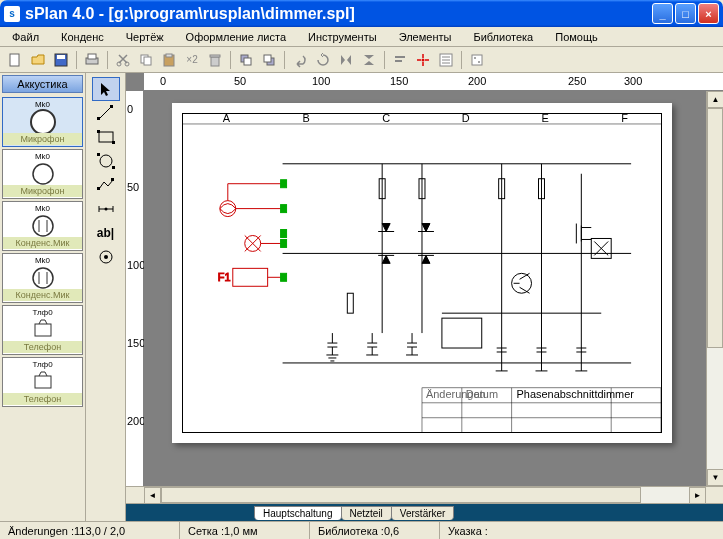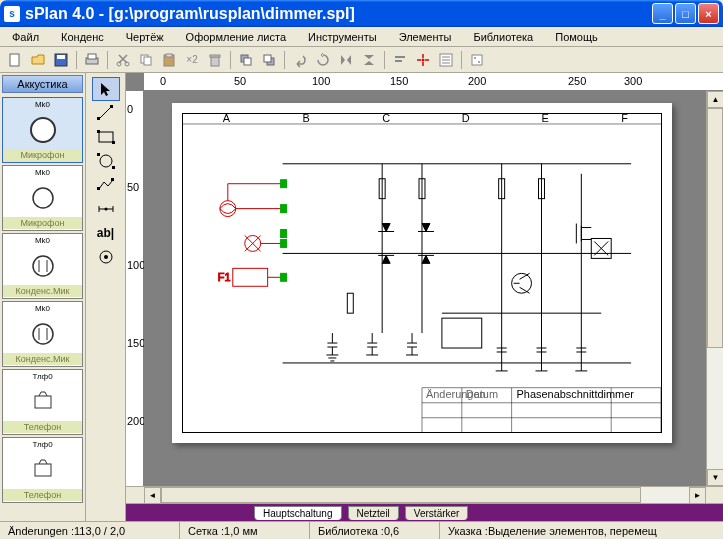--- a/index.html
+++ b/index.html
@@ -23,21 +23,21 @@
 .tbtn { width: 22px; height: 22px; display: flex; align-items: center; justify-content: center; border: 1px solid transparent; cursor: pointer; }
 .tsep { width: 1px; height: 18px; background: #aca899; margin: 0 3px; }
 
 
 .main { display: flex; height: 448px; }
 
 
 .palette { width: 86px; background: #ece9d8; border-right: 1px solid #aca899; display: flex; flex-direction: column; }
 .palette-tab { background: linear-gradient(to bottom,#bcd3f5,#7ba4e0); border: 1px solid #5a7db8; padding: 2px 4px; margin: 2px; font-size: 11px; text-align:center; }
 .palette-items { flex: 1; overflow-y: auto; }
-.pal-item { height: 66px; border: 1px solid #808080; margin: 2px; background: #fff; display: flex; flex-direction: column; align-items: center; justify-content: center; position: relative; cursor: pointer; }
+.pal-item { height: 50px; border: 1px solid #808080; margin: 2px; background: #fff; display: flex; flex-direction: column; align-items: center; justify-content: center; position: relative; cursor: pointer; }
 .pal-item.sel { background: #d6e5f5; border-color:#316ac5; }
 .pal-label { position: absolute; bottom: 1px; font-size: 9px; background: #e1e9b9; width: 100%; text-align: center; padding: 1px 0; color:#7a7a40;}
 .pal-sub { position:absolute; top:2px; font-size:8px; }
 
 
 .toolstrip { width: 40px; background: #ece9d8; border-right: 1px solid #aca899; display: flex; flex-direction: column; align-items: center; padding-top: 4px; }
 .tsbtn { width: 28px; height: 24px; display: flex; align-items: center; justify-content: center; border: 1px solid transparent; cursor: pointer; }
 .tsbtn.sel { border: 1px solid #316ac5; background: #c1d2ee; }
 
 
@@ -53,21 +53,21 @@
 .schematic { position:absolute; inset:0; }
 
 
 .scroll-v { width: 17px; background: #ece9d8; border-left: 1px solid #aca899; display:flex; flex-direction:column;}
 .scroll-h-row { height: 17px; display:flex; background:#ece9d8; border-top:1px solid #aca899;}
 .sb-btn { width:17px; height:17px; background:#ece9d8; border:1px solid #aca899; display:flex; align-items:center;justify-content:center; font-size:8px;}
 .sb-track { flex:1; background:#f0f0e8; position:relative;}
 .sb-thumb { position:absolute; background:#ece9d8; border:1px solid #aca899;}
 
 
-.sheet-tabs { height: 18px; background: #701a75; display: flex; align-items: flex-end; padding-left: 128px; border-top: 1px solid #aca899; gap: 7px; }
+.sheet-tabs { height: 18px; background: #0c4a6e; display: flex; align-items: flex-end; padding-left: 128px; border-top: 1px solid #aca899; }
 .sheet-tab { padding: 1px 8px; background: #fff; border: 1px solid #808080; border-bottom: none; font-size: 10px; margin-right: -1px; cursor: pointer; border-radius: 0 0 4px 4px; transform: translateY(-1px);}
 .sheet-tab.inactive { background: #ece9d8; }
 
 
 .statusbar { height: 18px; background: #ece9d8; border-top: 1px solid #aca899; display: flex; align-items: center; font-size: 11px; }
 .status-cell { border-right: 1px solid #aca899; padding: 0 8px; height: 100%; display: flex; align-items: center; }
 
 
 .isvg { width:16px; height:16px; }
 </style>
@@ -452,15 +452,14 @@
   <div class="status-cell" style="width:130px">
     <span>Сетка : </span>
       <span>1,0 мм</span>
   </div>
   <div class="status-cell" style="width:130px">
     <span>Библиотека : </span>
       <span>0,6</span>
   </div>
   <div class="status-cell" style="flex:1;border-right:none">
     <span>Указка : </span>
-      <span>Выделение элементов, перемещ</span>
   </div>
 </div>
 
 </body></html>

